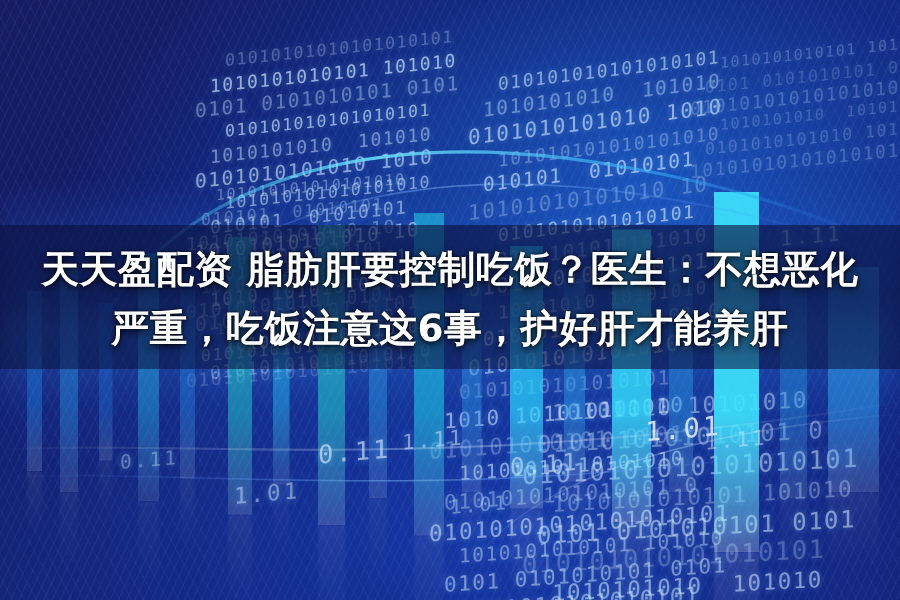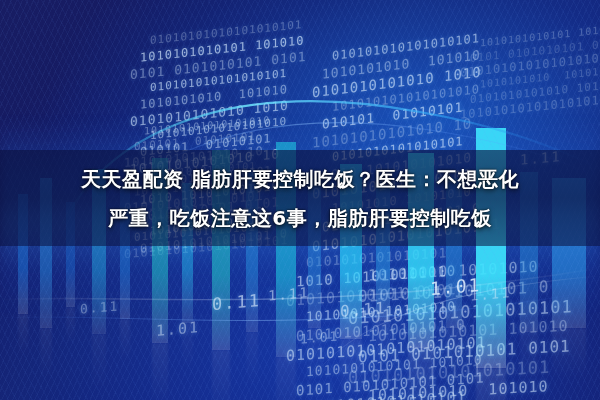--- a/index.html
+++ b/index.html
@@ -46,21 +46,21 @@
   .titleband{
     position:absolute;left:0;right:0;top:150px;height:96px;
     background:linear-gradient(180deg, rgba(10,16,62,0.62) 0%, rgba(10,16,62,0.70) 50%, rgba(10,16,62,0.55) 100%);
   }
 
   .headline{
     position:absolute;left:0;right:0;top:160px;
     text-align:center;
     color:#ffffff;
     font-weight:bold;
-    font-size:20px;
+    font-size:25px;
     line-height:39px;
     letter-spacing:0.5px;
     text-shadow:0 2px 5px rgba(0,0,0,.70), 0 0 2px rgba(0,0,0,.9);
   }
   .hl-line{display:block;white-space:nowrap;}
 </style>
 </head>
 <body>
 
 <div id="stage">
@@ -146,16 +146,16 @@
     <path d="M300,400 C330,330 430,290 600,276" fill="none" stroke="url(#gcur3)" stroke-width="1"></path>
   </svg>
 
   <div class="layer weave"></div>
   <div class="layer weave2"></div>
 
   <div class="titleband"></div>
 
   <div class="headline">
     <span class="hl-line">天天盈配资 脂肪肝要控制吃饭？医生：不想恶化</span>
-    <span class="hl-line">严重，吃饭注意这6事，脂肪肝要控制吃饭</span>
+    <span class="hl-line">严重，吃饭注意这6事，护好肝才能养肝</span>
   </div>
 
 </div>
 
 </body></html>

